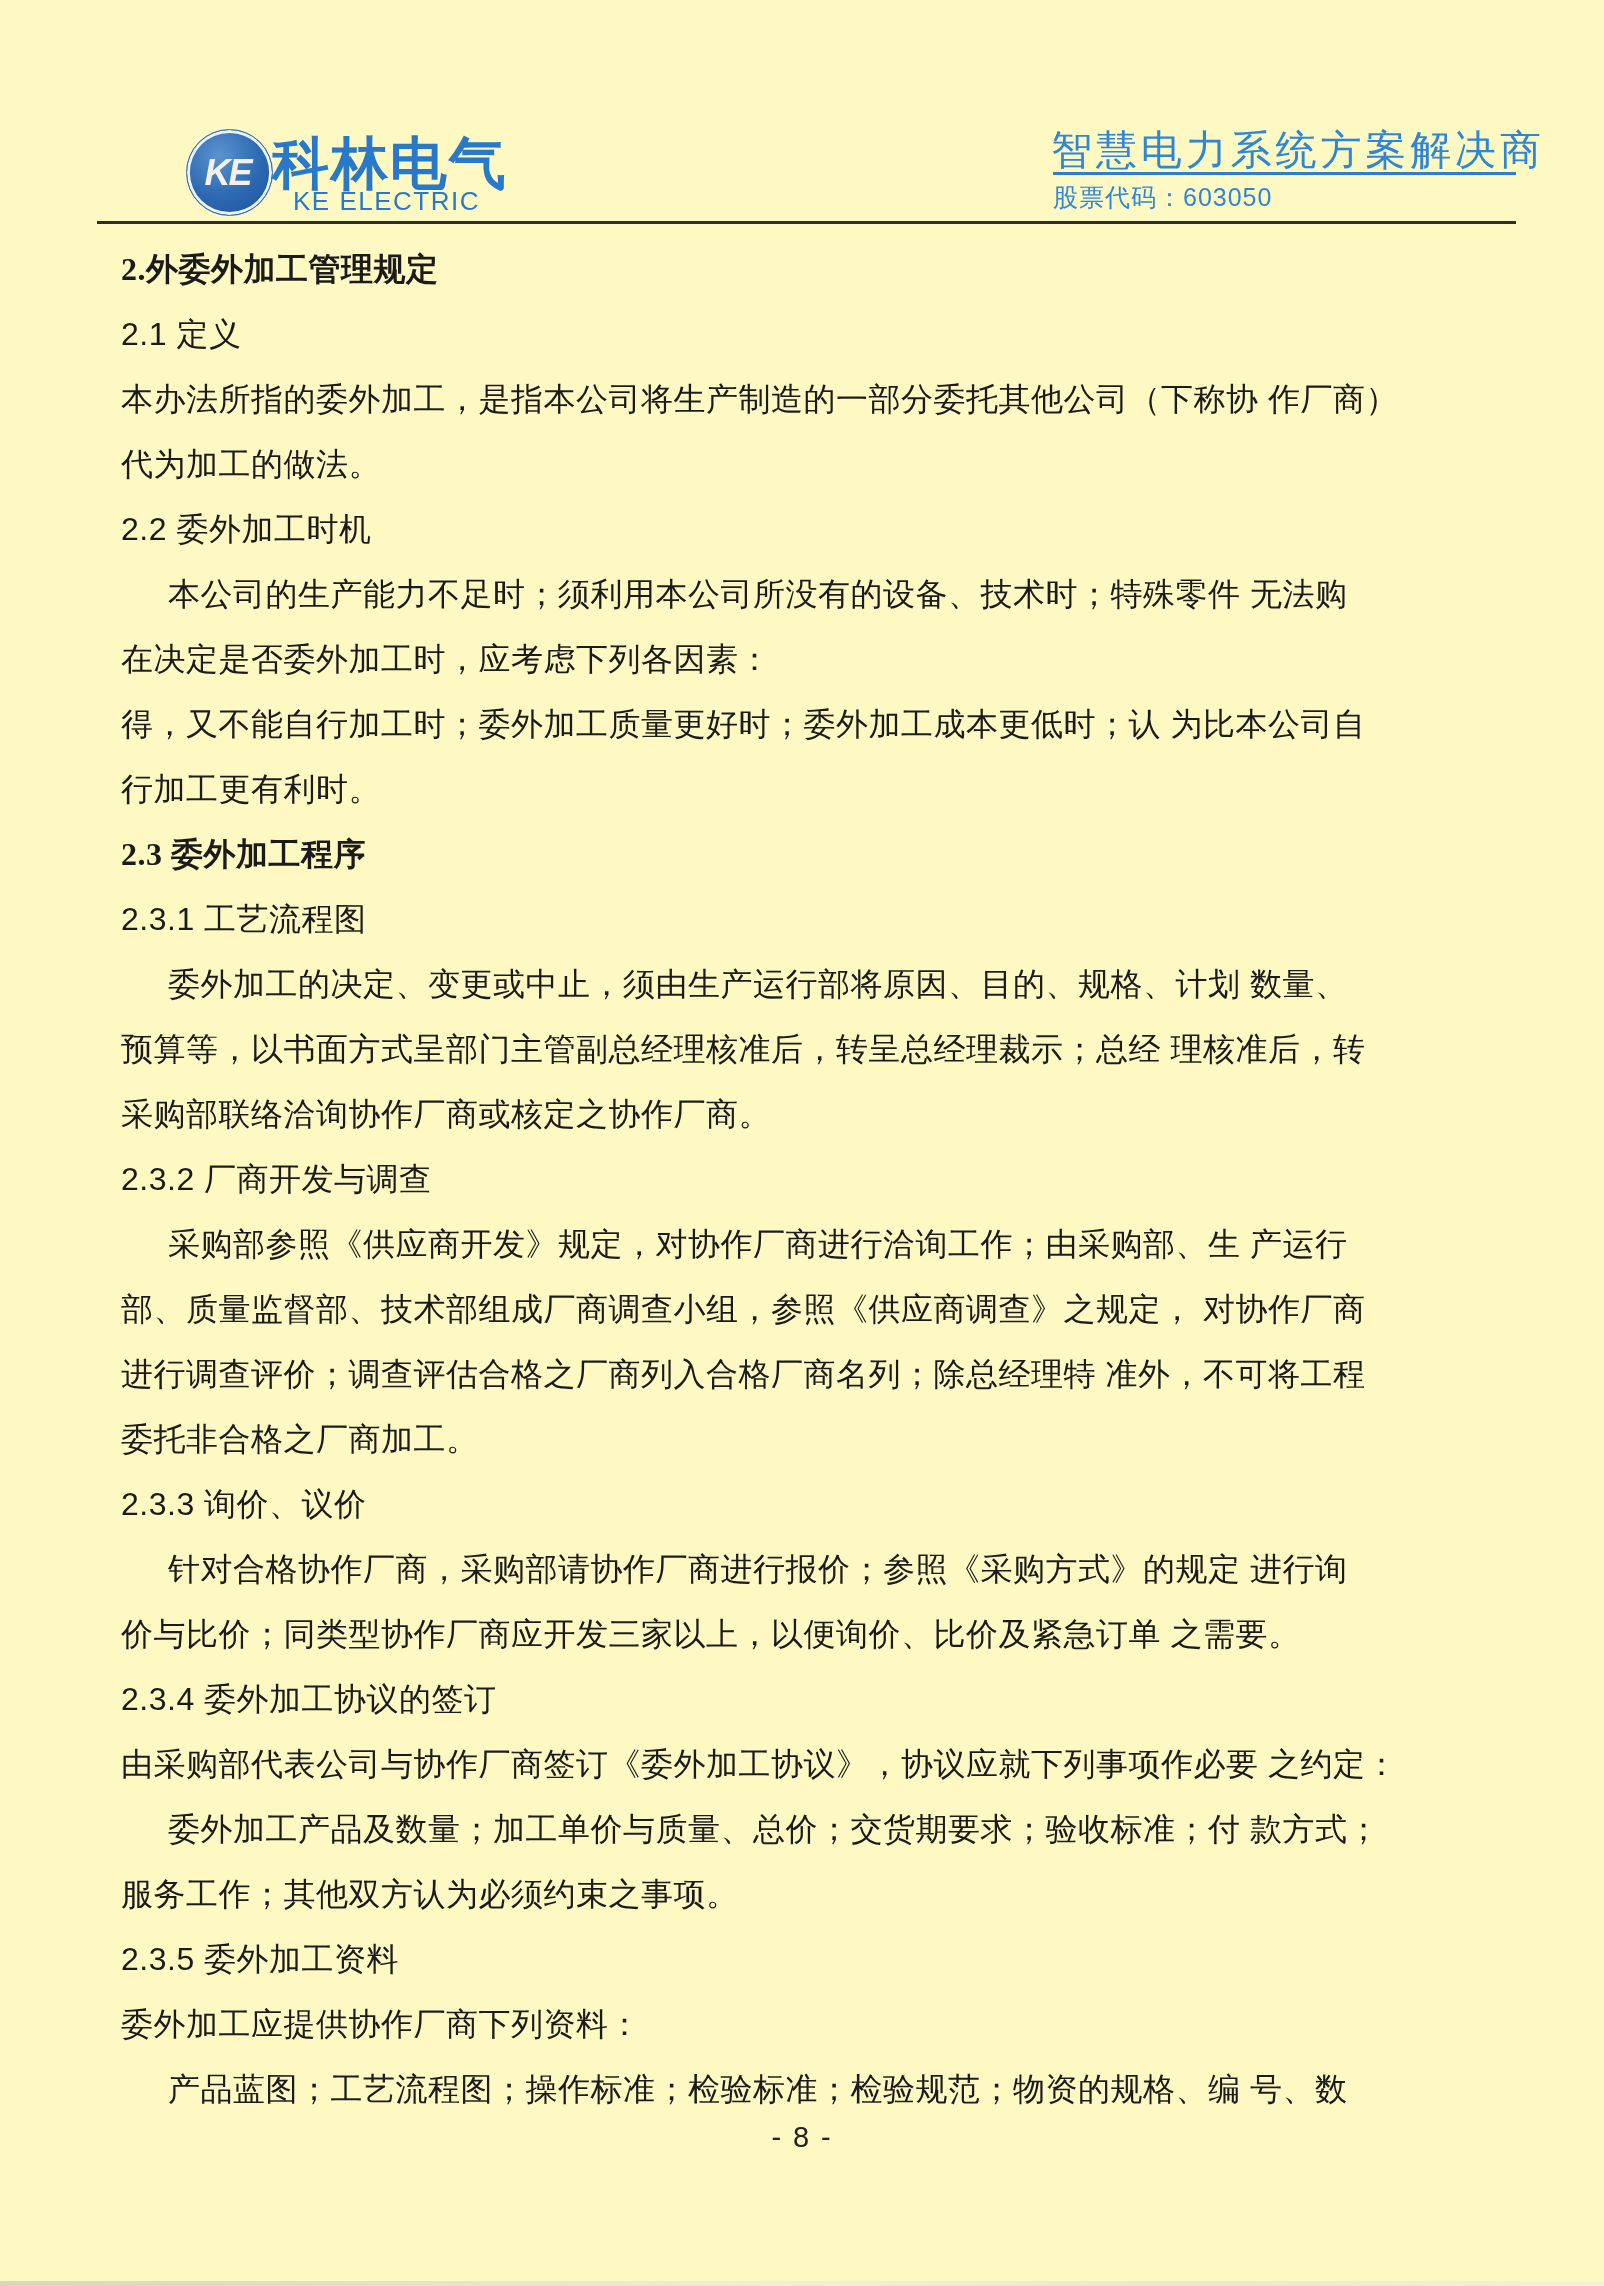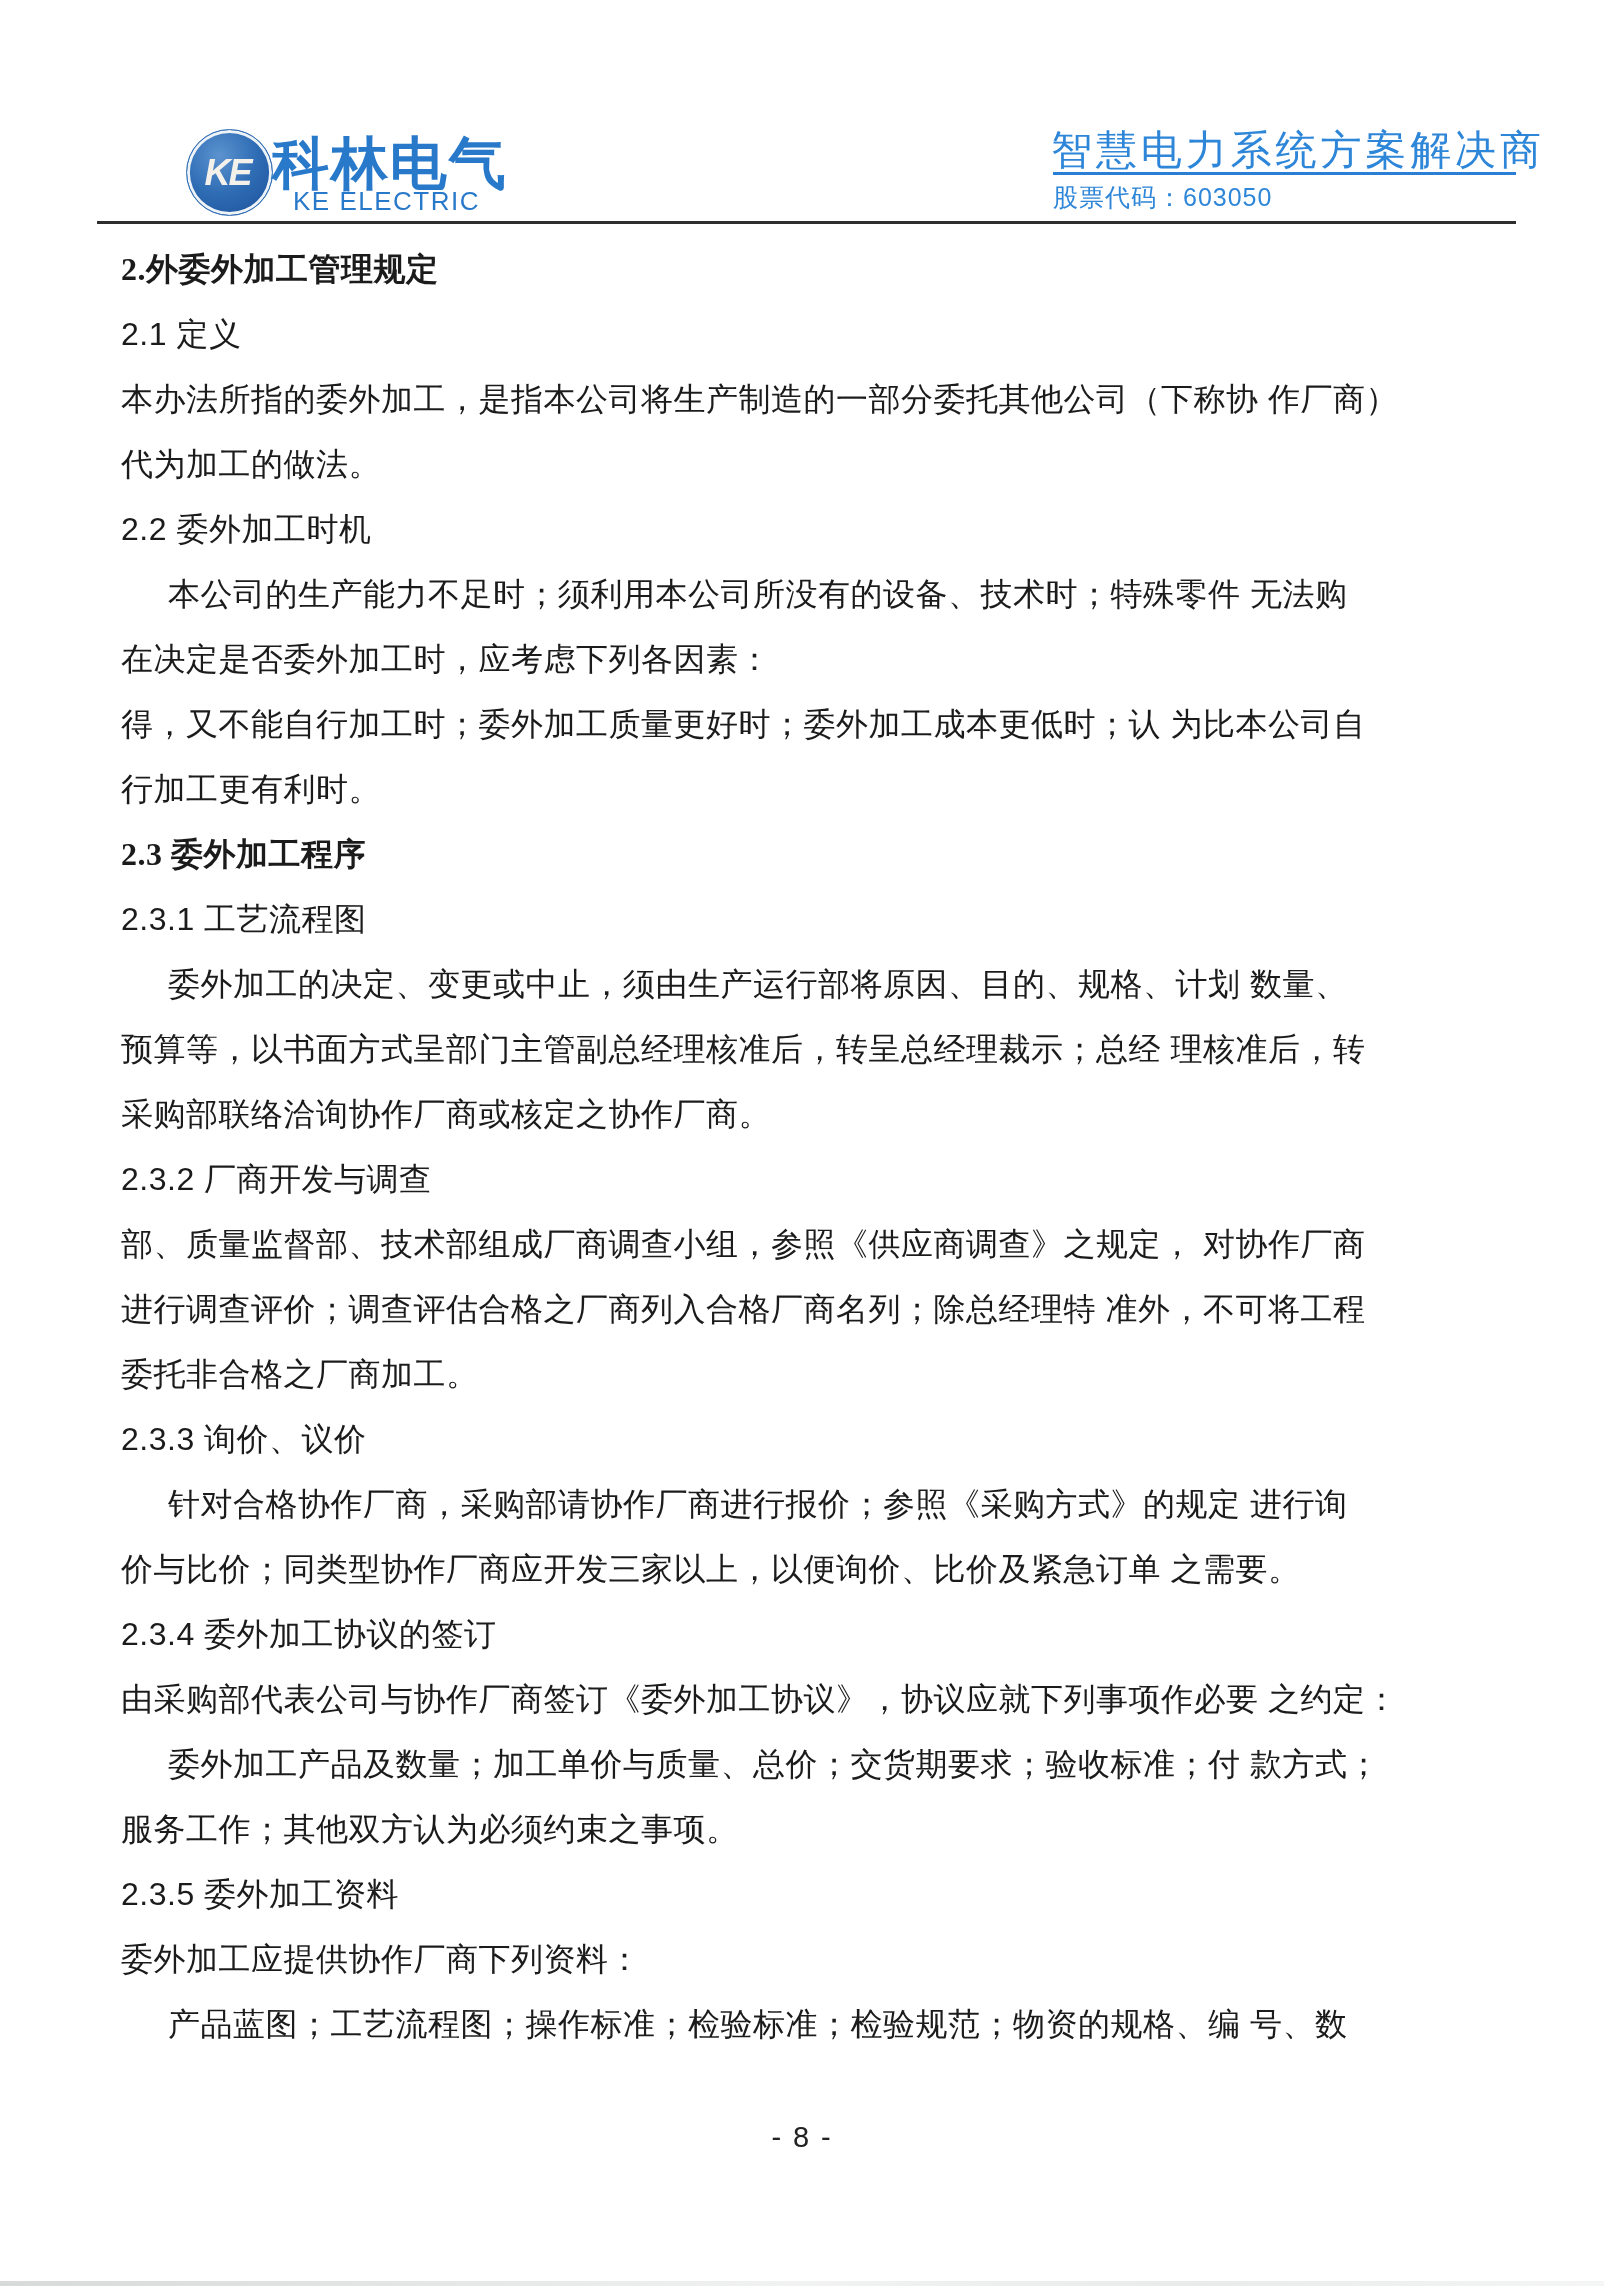--- a/index.html
+++ b/index.html
@@ -5,21 +5,21 @@
   html, body {
     margin: 0;
     padding: 0;
     background: #888;
     font-family: "Liberation Sans", "DejaVu Sans", sans-serif;
   }
   .page {
     position: relative;
     width: 1604px;
     height: 2286px;
-    background: #ffffff;
+    background: #fef9c3;
     margin: 0 auto;
     overflow: hidden;
   }
   
   .logo-circle {
     position: absolute;
     left: 186px;
     top: 129px;
     width: 87px;
     height: 87px;
@@ -158,20 +158,21 @@
       <div class="line indent">本公司的生产能力不足时；须利用本公司所没有的设备、技术时；特殊零件 无法购</div>
       <div class="line">在决定是否委外加工时，应考虑下列各因素：</div>
       <div class="line">得，又不能自行加工时；委外加工质量更好时；委外加工成本更低时；认 为比本公司自</div>
       <div class="line">行加工更有利时。</div>
       <div class="line bold">2.3 委外加工程序</div>
       <div class="line">2.3.1 工艺流程图</div>
       <div class="line indent">委外加工的决定、变更或中止，须由生产运行部将原因、目的、规格、计划 数量、</div>
       <div class="line">预算等，以书面方式呈部门主管副总经理核准后，转呈总经理裁示；总经 理核准后，转</div>
       <div class="line">采购部联络洽询协作厂商或核定之协作厂商。</div>
       <div class="line">2.3.2 厂商开发与调查</div>
+      <div class="line indent">采购部参照《供应商开发》规定，对协作厂商进行洽询工作；由采购部、生 产运行</div>
       <div class="line">部、质量监督部、技术部组成厂商调查小组，参照《供应商调查》之规定， 对协作厂商</div>
       <div class="line">进行调查评价；调查评估合格之厂商列入合格厂商名列；除总经理特 准外，不可将工程</div>
       <div class="line">委托非合格之厂商加工。</div>
       <div class="line">2.3.3 询价、议价</div>
       <div class="line indent">针对合格协作厂商，采购部请协作厂商进行报价；参照《采购方式》的规定 进行询</div>
       <div class="line">价与比价；同类型协作厂商应开发三家以上，以便询价、比价及紧急订单 之需要。</div>
       <div class="line">2.3.4 委外加工协议的签订</div>
       <div class="line">由采购部代表公司与协作厂商签订《委外加工协议》，协议应就下列事项作必要 之约定：</div>
       <div class="line indent">委外加工产品及数量；加工单价与质量、总价；交货期要求；验收标准；付 款方式；</div>
       <div class="line">服务工作；其他双方认为必须约束之事项。</div>

